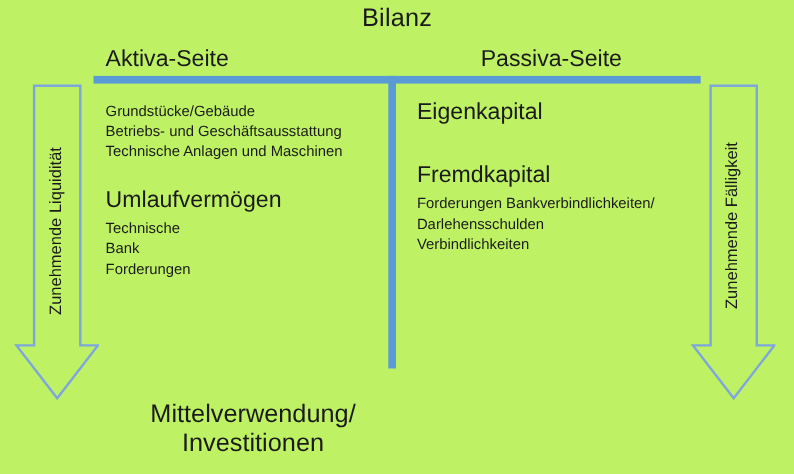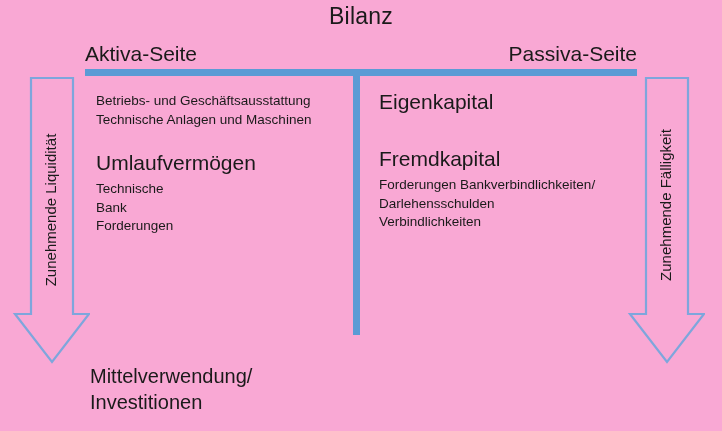--- a/index.html
+++ b/index.html
@@ -8,21 +8,21 @@
     background: #ffffff;
   }
   body {
     font-family: "Liberation Sans", sans-serif;
     color: #000000;
   }
   #canvas {
     position: relative;
     width: 722px;
     height: 431px;
-    background: #f9a8d4;
+    background: #bef264;
     overflow: hidden;
   }
 
   
   .title {
     position: absolute;
     left: 0;
     top: 2px;
     width: 722px;
     text-align: center;
@@ -33,22 +33,22 @@
   }
 
   
   .side-header {
     position: absolute;
     font-size: 21px;
     line-height: 26px;
     color: #1a1a1a;
     white-space: nowrap;
   }
-  .side-header.left  { left: 85px;  top: 41px; text-align: center; }
-  .side-header.right { left: 437px; top: 41px; width: 200px; text-align: right; }
+  .side-header.left  { left: 96px;  top: 41px; text-align: center; }
+  .side-header.right { left: 437px; top: 41px; width: 200px; }
 
   
   .hbar {
     position: absolute;
     left: 85px;
     top: 69px;
     width: 552px;
     height: 7px;
     background: #5B9BD5;
   }
@@ -87,24 +87,24 @@
     color: #1a1a1a;
     white-space: nowrap;
   }
   .gap-lg { height: 20px; }
   .gap-sm { height: 4px; }
 
   
   .caption {
     position: absolute;
     top: 363px;
-    font-size: 20px;
+    font-size: 23px;
     line-height: 26px;
     color: #1a1a1a;
-    text-align: left;
+    text-align: center;
   }
   .caption.left  { left: 90px;  width: 280px; }
   .caption.right { left: 385px; width: 280px; }
 
   
   .arrow {
     position: absolute;
     top: 76px;
     width: 78px;
     height: 290px;
@@ -144,20 +144,21 @@
 
   <div class="side-header left">Aktiva-Seite</div>
   <div class="side-header right">Passiva-Seite</div>
 
   <div class="hbar"></div>
   <div class="vbar"></div>
 
   <div class="col left">
     <div class="gap-sm"></div>
     <ul class="sublist">
+      <li>Grundstücke/Gebäude</li>
       <li>Betriebs- und Geschäftsausstattung</li>
       <li>Technische Anlagen und Maschinen</li>
     </ul>
     <div class="gap-lg"></div>
     <div class="heading">Umlaufvermögen</div>
     <div class="gap-sm"></div>
     <ul class="sublist">
       <li>Technische</li>
       <li>Bank</li>
       <li>Forderungen</li>

